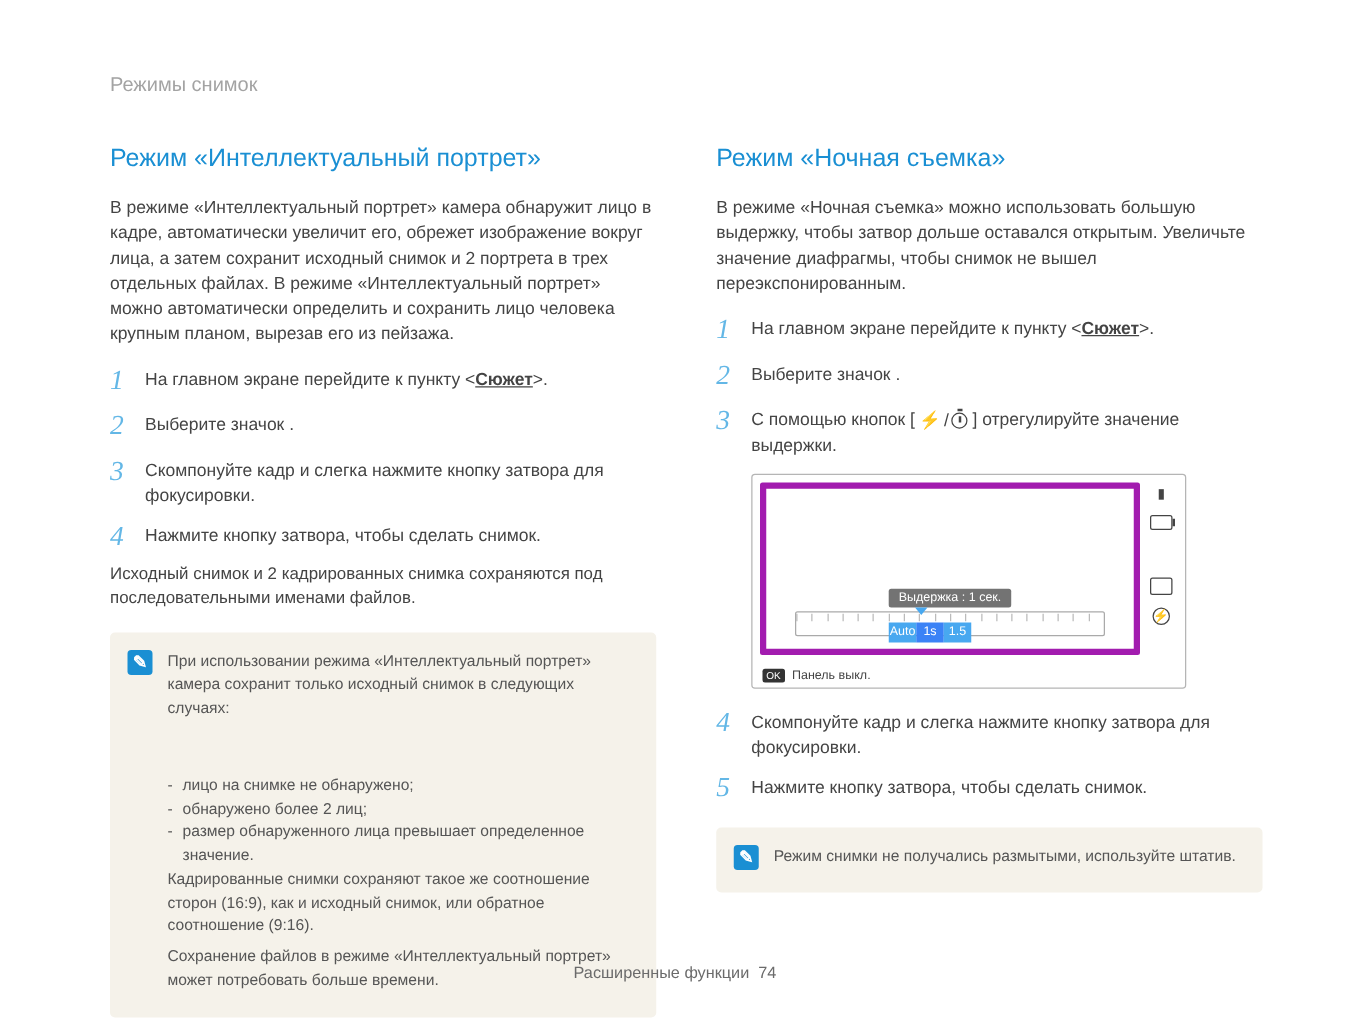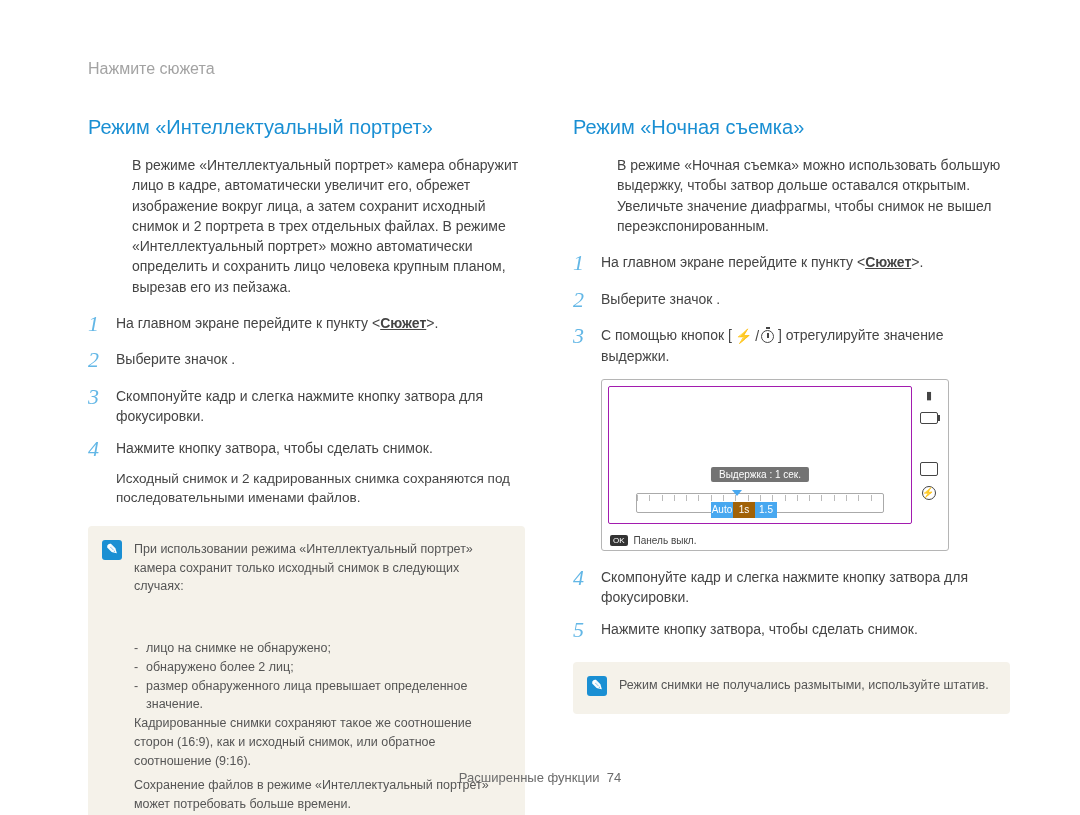--- a/index.html
+++ b/index.html
@@ -24,21 +24,20 @@
     color: #1a8fd3;
     font-size: 20px;
     font-weight: 400;
     margin-bottom: 16px;
   }
   .intro {
     font-size: 14px;
     line-height: 1.45;
     color: #444;
     margin-bottom: 14px;
-    margin-left: 44px;
   }
   .steps { }
   .step {
     display: flex;
     align-items: flex-start;
     margin-bottom: 10px;
   }
   .step-num {
     color: #63b7e6;
     font-size: 22px;
@@ -50,21 +49,20 @@
     font-family: Georgia, 'Times New Roman', serif;
   }
   .step-body {
     font-size: 14px;
     line-height: 1.45;
     color: #444;
     padding-top: 2px;
   }
   .step-body strong { font-weight: bold; text-decoration: underline; }
   .substep {
-    margin-left: 28px;
     font-size: 13.5px;
     line-height: 1.45;
     color: #444;
     margin-top: -4px;
     margin-bottom: 10px;
   }
   .notebox {
     background: #f5f2ea;
     border-radius: 4px;
     padding: 14px 18px 14px 14px;
@@ -107,21 +105,21 @@
     position: relative;
     width: 348px;
     height: 172px;
     border: 1px solid #b5b5b5;
     border-radius: 3px;
     background: #fff;
   }
   .preview-inner {
     position: absolute;
     left: 6px; top: 6px; right: 36px; bottom: 26px;
-    border: 1px solid #a21caf;
+    border: 5px solid #a21caf;
     border-radius: 2px;
     background: #fff;
   }
   .preview-side {
     position: absolute;
     right: 6px;
     top: 8px;
     width: 26px;
     display: flex;
     flex-direction: column;
@@ -195,21 +193,21 @@
   }
   .ruler-slider {
     position: absolute;
     top: 8px;
     left: 74px;
     width: 66px;
     height: 16px;
     display: flex;
   }
   .ruler-slider .a { flex:1; background:#48a8f0; color:#fff; font-size:10px; line-height:16px; text-align:center; }
-  .ruler-slider .b { flex:1; background:#a16207; color:#fff; font-size:10px; line-height:16px; text-align:center; }
+  .ruler-slider .b { flex:1; background:#3b82f6; color:#fff; font-size:10px; line-height:16px; text-align:center; }
   .ruler-slider .c { width:22px; background:#48a8f0; color:#fff; font-size:10px; line-height:16px; text-align:center; }
   .ruler-arrows { position: absolute; top: -4px; left: 95px; display:flex; gap:20px; }
   .ruler-arrows .tri {
     width: 0; height: 0;
     border-left: 5px solid transparent;
     border-right: 5px solid transparent;
     border-top: 6px solid #48a8f0;
   }
   .preview-footer {
     position: absolute;
@@ -270,21 +268,21 @@
     left: 4px; top: -4px;
     width: 4px; height: 2px;
     background: #444;
   }
 </style>
 </head>
 <body>
 
 <div class="page">
 
-  <div class="header-title">Нажмите сюжета</div>
+  <div class="header-title">Режимы снимок</div>
 
   <div class="columns">
 
     <div class="col">
       <h2>Режим «Интеллектуальный портрет»</h2>
       <p class="intro">В режиме «Интеллектуальный портрет» камера обнаружит лицо в кадре, автоматически увеличит его, обрежет изображение вокруг лица, а затем сохранит исходный снимок и 2 портрета в трех отдельных файлах. В режиме «Интеллектуальный портрет» можно автоматически определить и сохранить лицо человека крупным планом, вырезав его из пейзажа.</p>
 
       <div class="steps">
 
         <div class="step">

